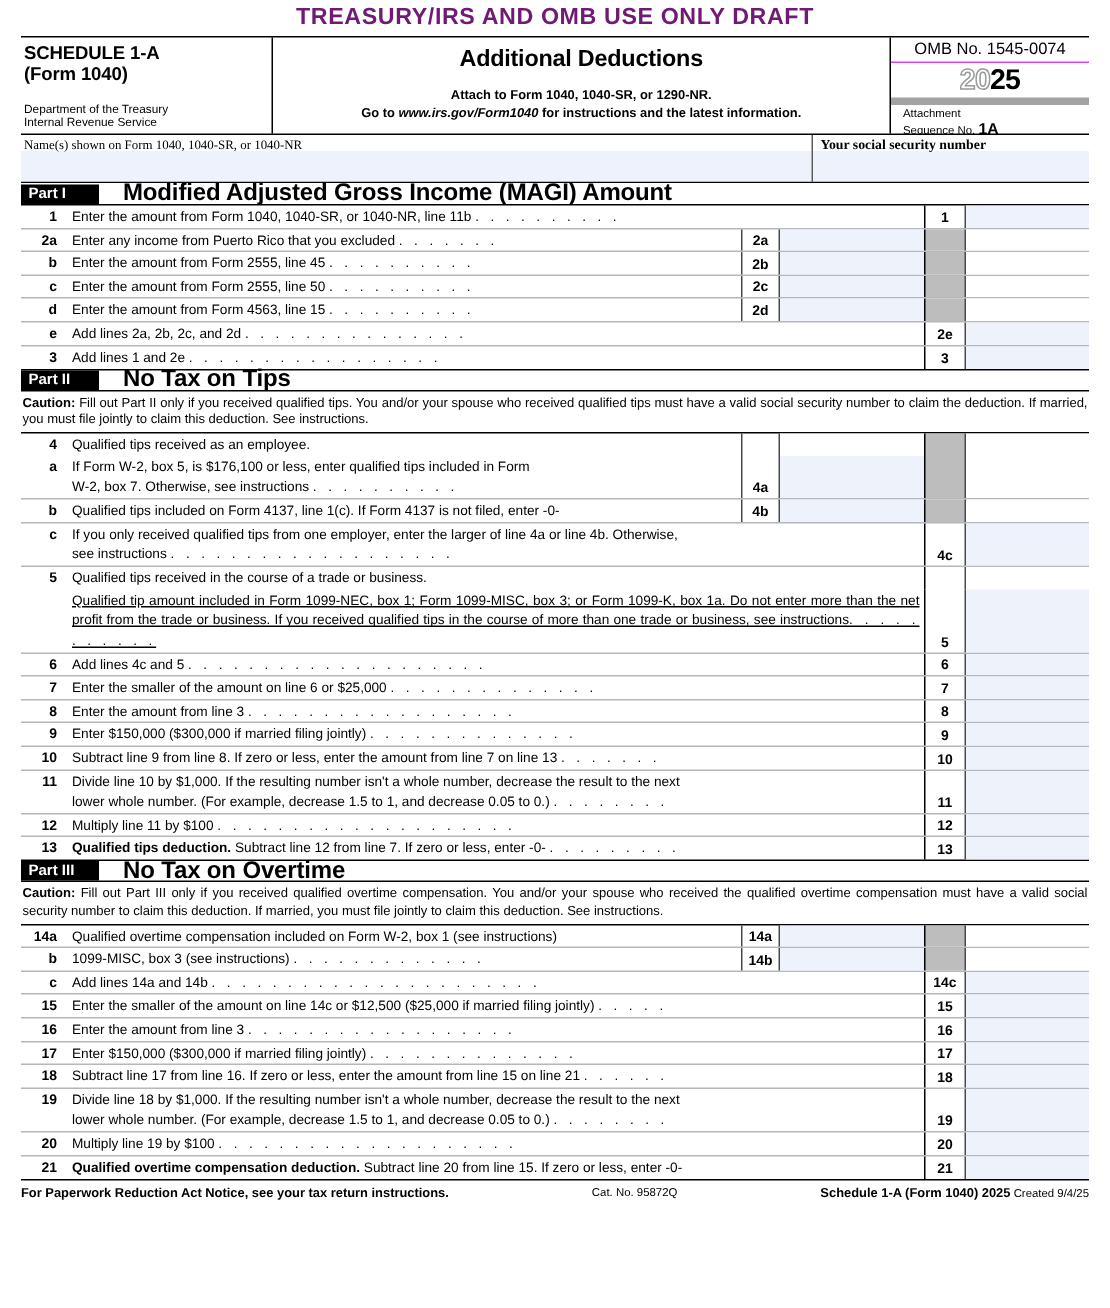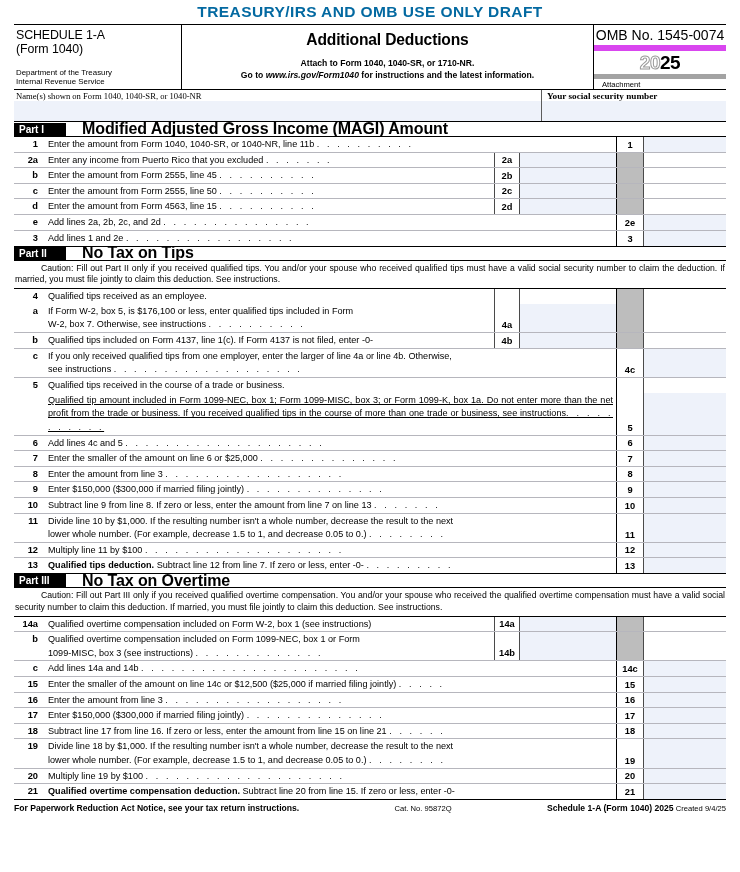--- a/index.html
+++ b/index.html
@@ -19,21 +19,21 @@
     height: 872px;
     overflow: hidden;
     background: #fff;
   }
 
   
   .draft-banner {
     text-align: center;
     font-size: 15.5px;
     font-weight: bold;
-    color: #0369a1;
+    color: #701a75;
     letter-spacing: 0.4px;
     padding-top: 3px;
     padding-bottom: 3px;
     user-select: none;
   }
 
   
   .form {
     margin: 0 14px;
     width: 712px;
@@ -52,21 +52,21 @@
     width: 168px;
     box-sizing: border-box;
     border-right: 1.3px solid #000;
     padding: 3px 4px 2px 2px;
     display: flex;
     flex-direction: column;
     justify-content: flex-start;
   }
   .mh-title {
     font-size: 12.4px;
-    font-weight: normal;
+    font-weight: bold;
     line-height: 1.16;
     letter-spacing: -0.1px;
   }
   .mh-dept {
     font-size: 7.9px;
     line-height: 1.22;
     margin-top: 11px;
   }
   .mh-center {
     flex: 1;
@@ -88,23 +88,23 @@
   }
   .mh-attach .ital { font-style: italic; text-align: center; }
   .mh-right {
     width: 132px;
     box-sizing: border-box;
     text-align: center;
     display: flex;
     flex-direction: column;
   }
   .omb-no {
-    font-size: 14px;
+    font-size: 11px;
     padding: 2px 0 2px 0;
-    border-bottom: 6px solid #d946ef;
+    border-bottom: 1px solid #d946ef;
     text-align: center;
   }
   .year-wrap {
     font-size: 19px;
     font-weight: bold;
     line-height: 1;
     padding: 2px 0 1px 0;
     letter-spacing: -0.5px;
   }
   .year-hollow {
@@ -180,21 +180,21 @@
   }
 
   
   .caution {
     font-size: 8.7px;
     line-height: 1.34;
     padding: 2px 1px 2px 1px;
     border-bottom: 1.6px solid #000;
     text-align: justify;
   }
-  .caution b { font-weight: normal; margin-left: 26px; }
+  .caution b { font-weight: bold; }
 
   
   .rows { border-bottom: 0; }
   .row {
     display: flex;
     align-items: stretch;
     border-bottom: 1px solid #b6b6bd;
     box-sizing: border-box;
     min-height: 15px;
   }
@@ -327,21 +327,21 @@
           <span>(Form 1040)</span>
         </div>
         <div class="mh-dept">
           <span>Department of the Treasury</span><br>
           <span>Internal Revenue Service</span>
         </div>
       </div>
       <div class="mh-center">
         <div class="mh-form-name">Additional Deductions</div>
         <div class="mh-attach">
-          <div>Attach to Form 1040, 1040-SR, or 1710-NR.</div>
+          <div>Attach to Form 1040, 1040-SR, or 1290-NR.</div>
           <div>
             <span>Go to </span><span class="ital">www.irs.gov/Form1040</span><span> for instructions and the latest information.</span>
           </div>
         </div>
       </div>
       <div class="mh-right">
         <div class="omb-no">OMB No. 1545-0074</div>
         <div class="year-wrap">
           <span class="year-hollow">20</span><span class="year-solid">25</span>
         </div>
@@ -620,21 +620,20 @@
         <div class="desc">Qualified overtime compensation included on Form W-2, box 1 (see instructions)</div>
         <div class="sub-label">14a</div>
         <div class="sub-amt"></div>
         <div class="main-label gray"></div>
         <div class="main-amt blank"></div>
       </div>
 
       <div class="row">
         <div class="num">b</div>
         <div class="desc">
-          <div>Qualified overtime compensation included on Form 1099-NEC, box 1 or Form</div>
           <div>
             <span>1099-MISC, box 3 (see instructions)</span>
             <span class="leader">. . . . . . . . . . . . .</span>
           </div>
         </div>
         <div class="sub-label">14b</div>
         <div class="sub-amt"></div>
         <div class="main-label gray"></div>
         <div class="main-amt blank"></div>
       </div>

